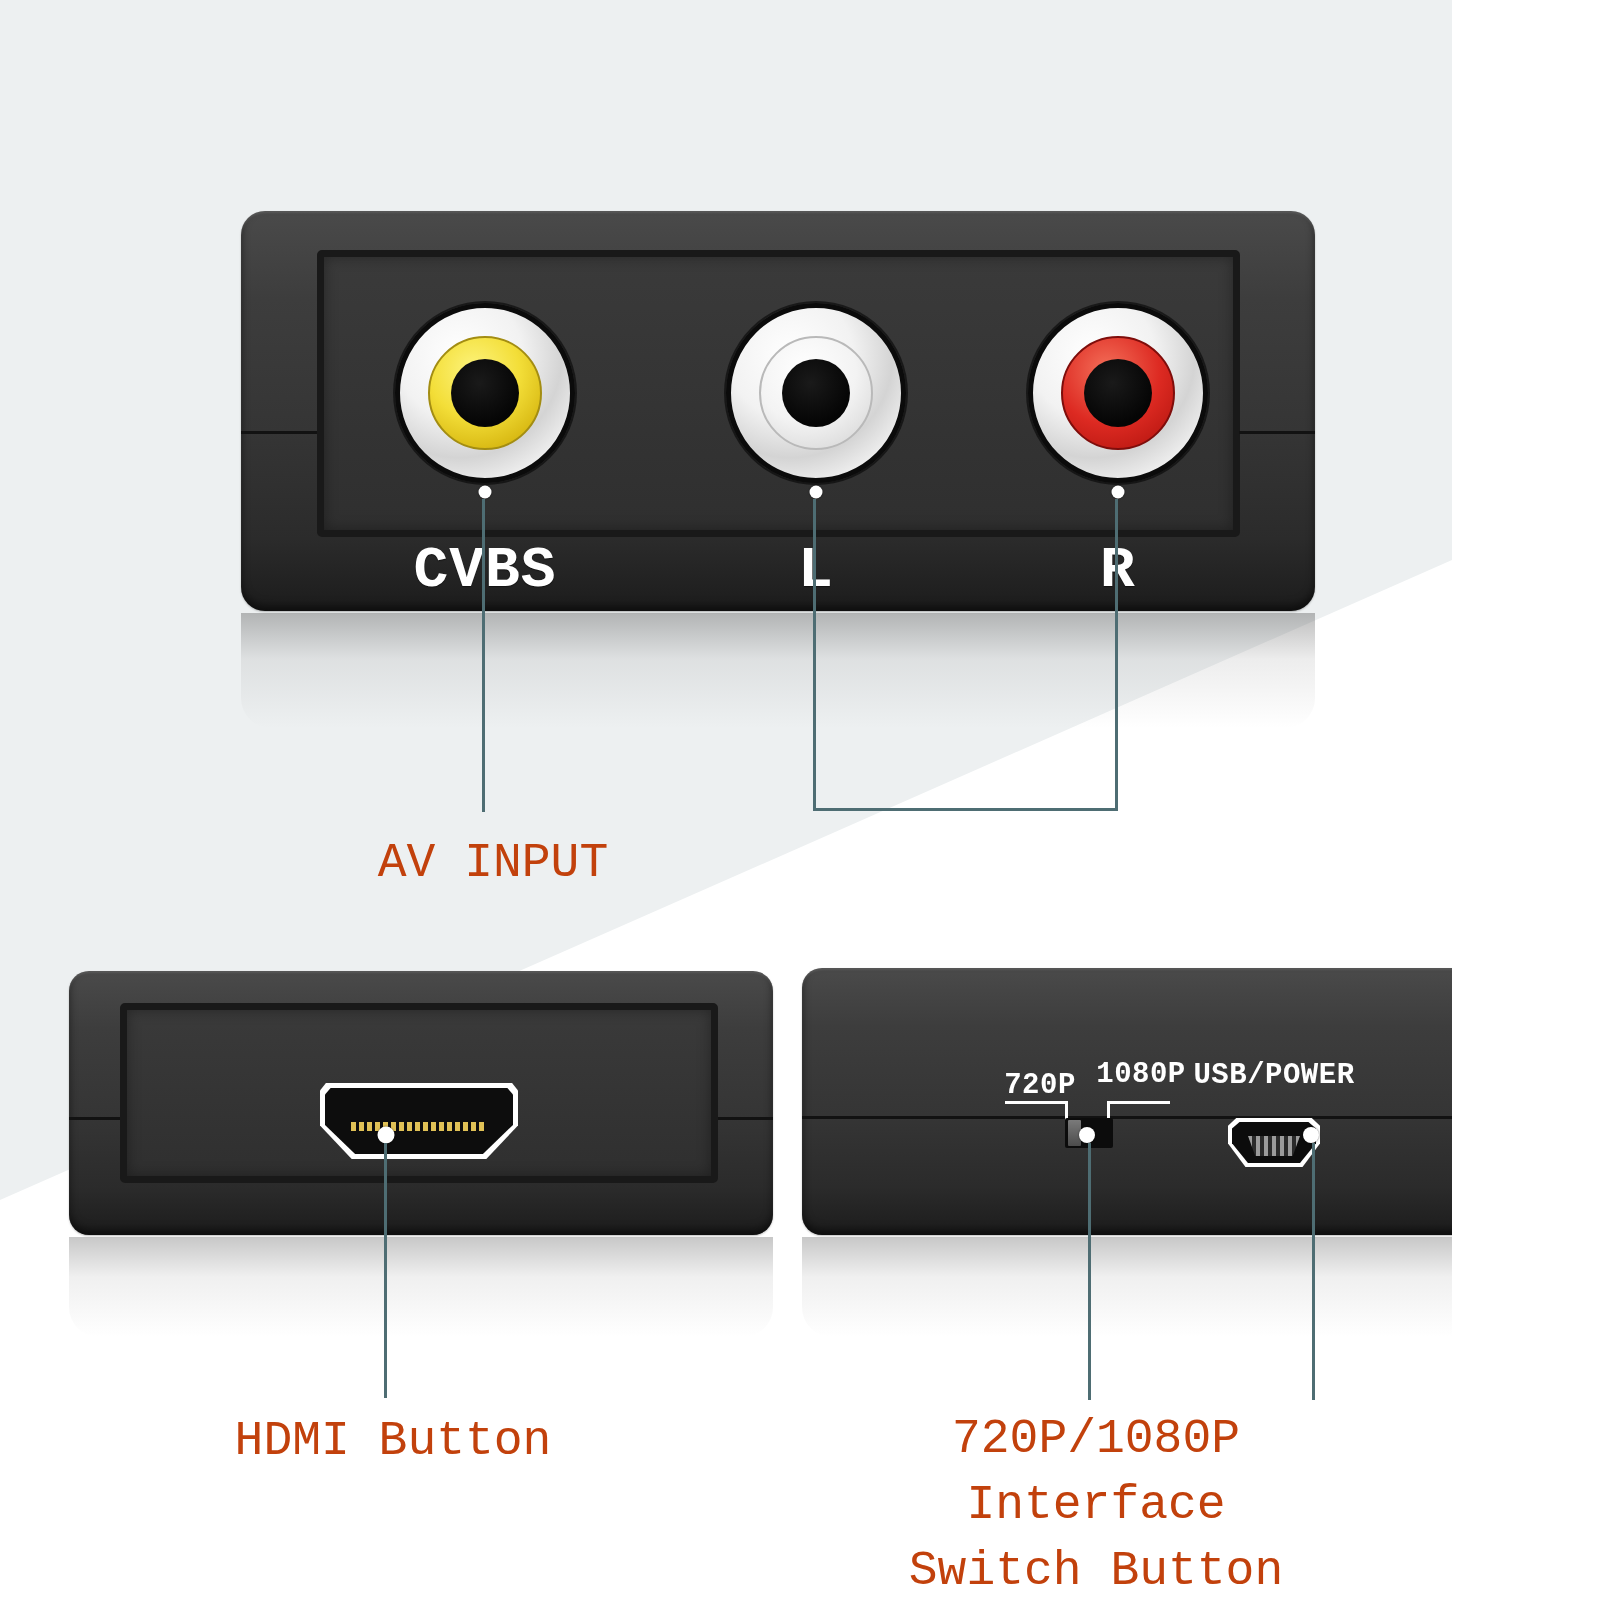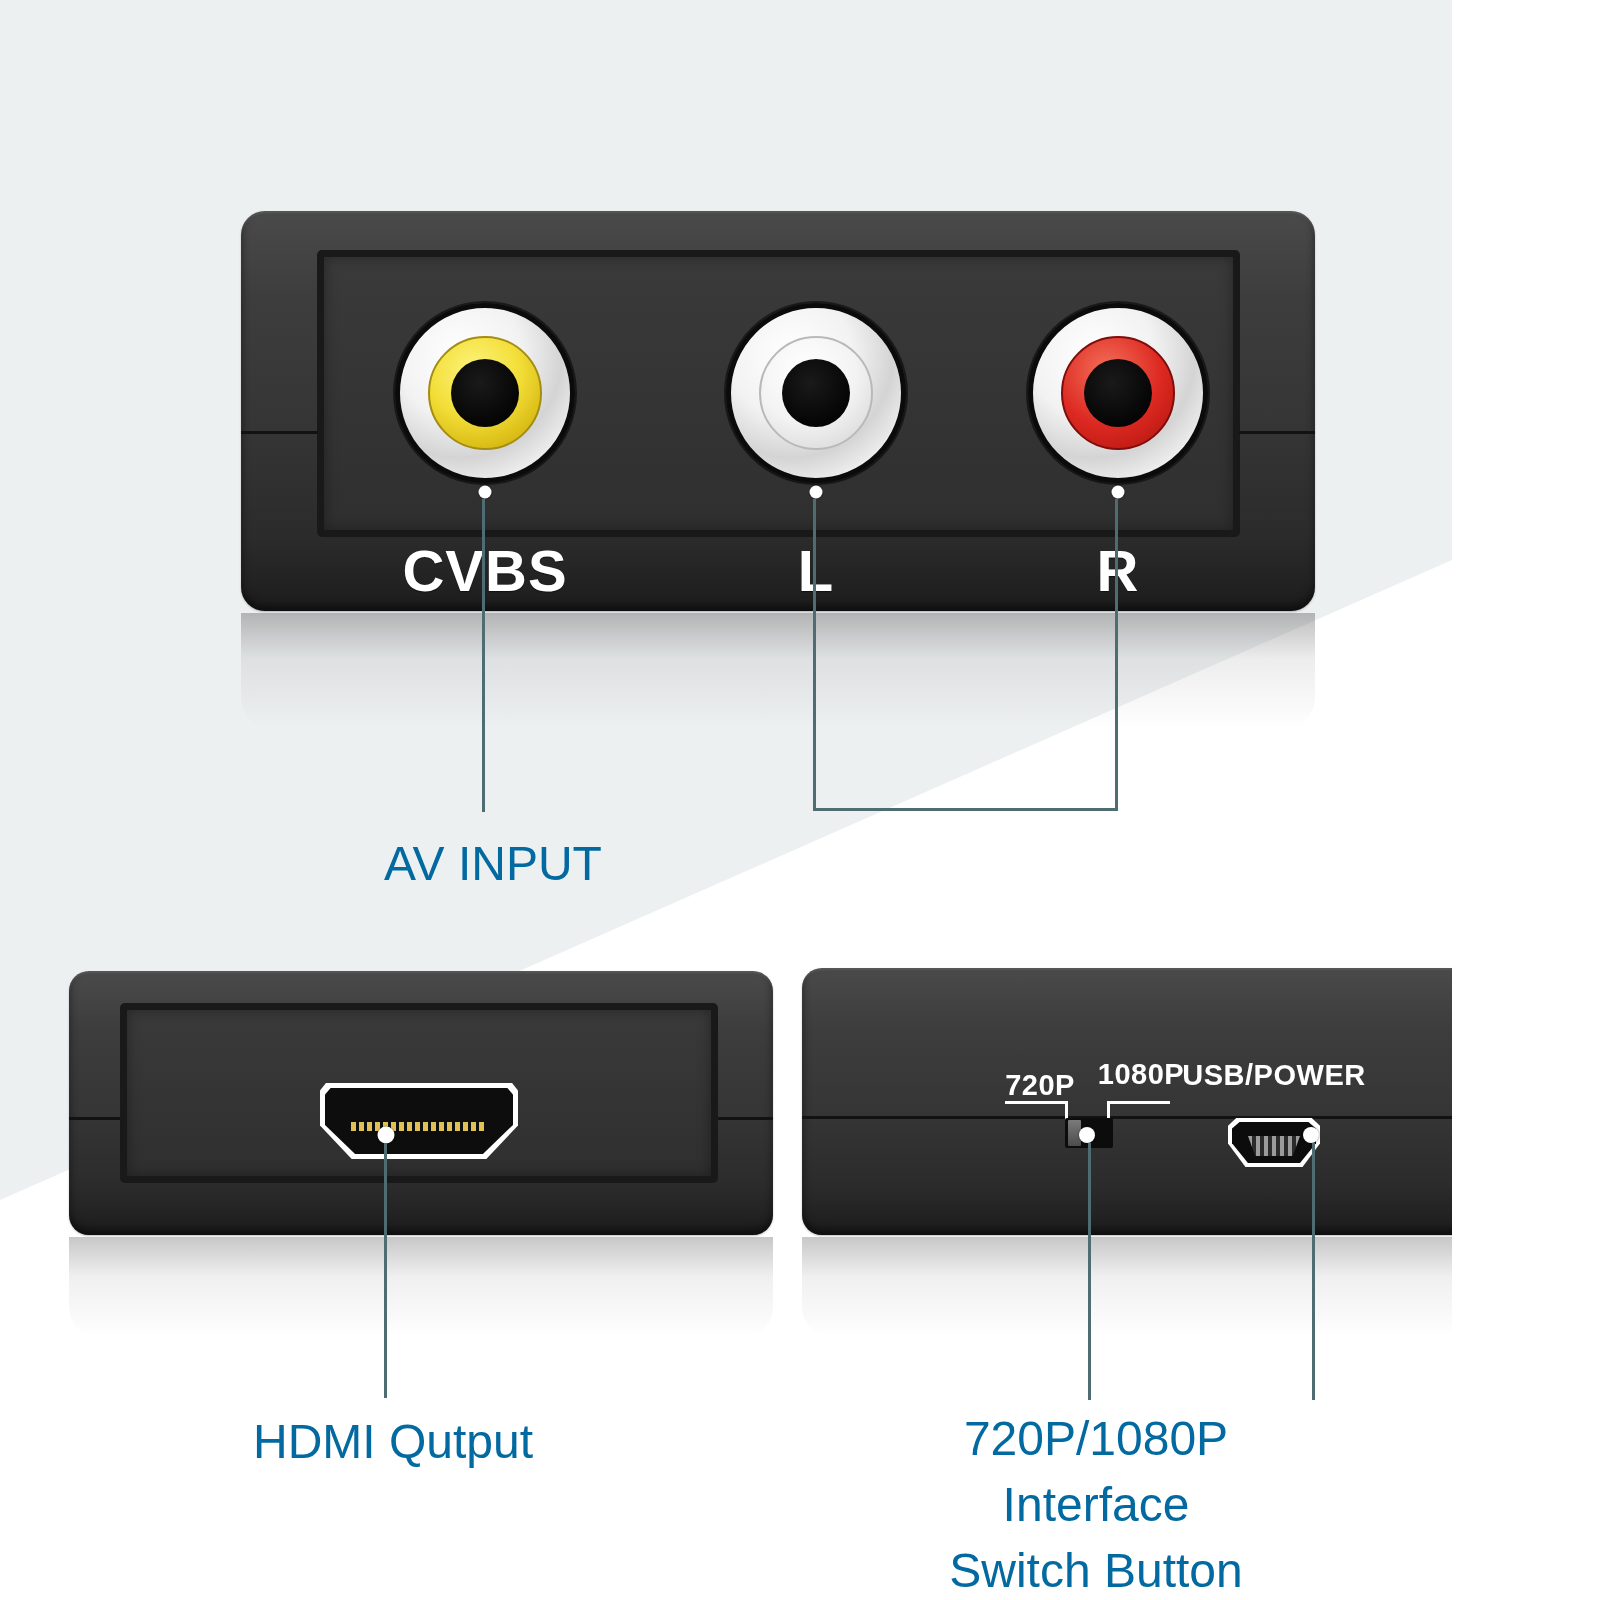--- a/index.html
+++ b/index.html
@@ -1,19 +1,19 @@
 <!DOCTYPE html>
 <html><head>
 <meta charset="utf-8">
 <style>
   html,body{margin:0;padding:0;background:#fff;}
   .stage{
     position:relative;width:1452px;height:1600px;overflow:hidden;
     background:#edf0f1;
-    font-family:Liberation Sans, sans-serif;
+    font-family:Liberation Mono, monospace;
   }
   
   .diag{
     position:absolute;inset:0;background:#ffffff;
     clip-path:polygon(100% 35%, 0 75%, 0 100%, 100% 100%);
   }
   
   .device{
     position:absolute;
     background:linear-gradient(180deg,#4a4a4a 0%,#3d3d3d 22%,#353535 55%,#2b2b2b 82%,#1c1c1c 100%);
@@ -41,21 +41,21 @@
   .ring.red{background:radial-gradient(circle at 40% 30%, #f4705a 0%, #dd2a22 52%, #b5150f 92%);border:2px solid #7f0d0b;}
   .hole{position:absolute;left:50%;top:50%;width:68px;height:68px;border-radius:50%;
     transform:translate(-50%,-50%);background:radial-gradient(circle at 42% 35%, #1a1a1a, #050505 70%);}
   .port-label{position:absolute;color:#ffffff;font-weight:bold;font-size:58px;
     transform:translate(-50%,-50%);letter-spacing:1px;text-shadow:0 1px 1px rgba(0,0,0,.5);}
   .dot{position:absolute;width:15px;height:15px;border-radius:50%;background:#ffffff;
     transform:translate(-50%,-50%);box-shadow:0 0 2px rgba(0,0,0,.6);}
   
   .cline{position:absolute;width:3px;background:#4e6d73;}
   .chline{position:absolute;height:3px;background:#4e6d73;}
-  .black-label{position:absolute;color:#0369a1;font-size:48px;white-space:nowrap;transform:translateX(-50%);}
+  .black-label{position:absolute;color:#c2410c;font-size:48px;white-space:nowrap;transform:translateX(-50%);}
   .black-label.big{font-size:54px;}
   .black-label.multi{text-align:center;line-height:66px;}
   
   .hdmi{position:absolute;background:#ffffff;
     clip-path:polygon(3% 0, 97% 0, 100% 10%, 100% 56%, 84% 100%, 16% 100%, 0 56%, 0 10%);}
   .hdmi-in{position:absolute;inset:5px;background:#0d0d0d;
     clip-path:polygon(3% 0, 97% 0, 100% 10%, 100% 56%, 84% 100%, 16% 100%, 0 56%, 0 10%);}
   .hdmi-pins{position:absolute;left:50%;top:34px;width:136px;height:9px;transform:translateX(-50%);
     background:repeating-linear-gradient(90deg,#e0c156 0 5px,rgba(0,0,0,0) 5px 8px);}
   
@@ -128,21 +128,21 @@
 
     <div class="hdmi" style="left:251px;top:112px;width:198px;height:76px;">
       <div class="hdmi-in">
         <div class="hdmi-pins"></div>
       </div>
     </div>
     <div class="dot" style="left:317px;top:164px;width:17px;height:17px;"></div>
   </div>
 
   <div class="cline" style="left:384px;top:1143px;height:255px;"></div>
-  <div class="black-label" style="left:393px;top:1414px;">HDMI Qutput</div>
+  <div class="black-label" style="left:393px;top:1414px;">HDMI Button</div>
 
   <div class="device" style="left:802px;top:968px;width:705px;height:267px;border-radius:20px;">
     <div class="seam" style="left:0;top:148px;width:705px;"></div>
 
     <div class="dev-label" style="left:238px;top:117px;">720P</div>
     <div class="dev-label" style="left:339px;top:106px;">1080P</div>
     <div class="dev-label" style="left:472px;top:107px;">USB/POWER</div>
 
     <div class="uline" style="left:203px;top:133px;width:63px;"></div>
     <div class="uelbow" style="left:263px;top:133px;height:19px;"></div>

